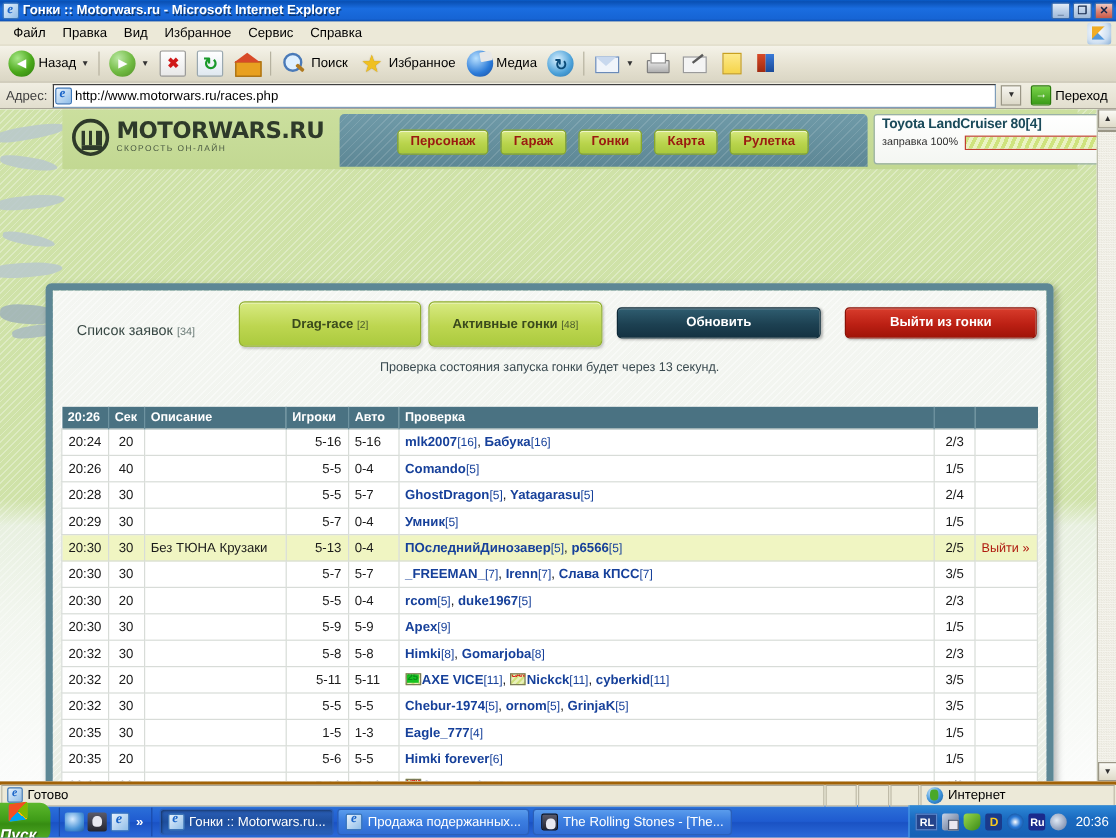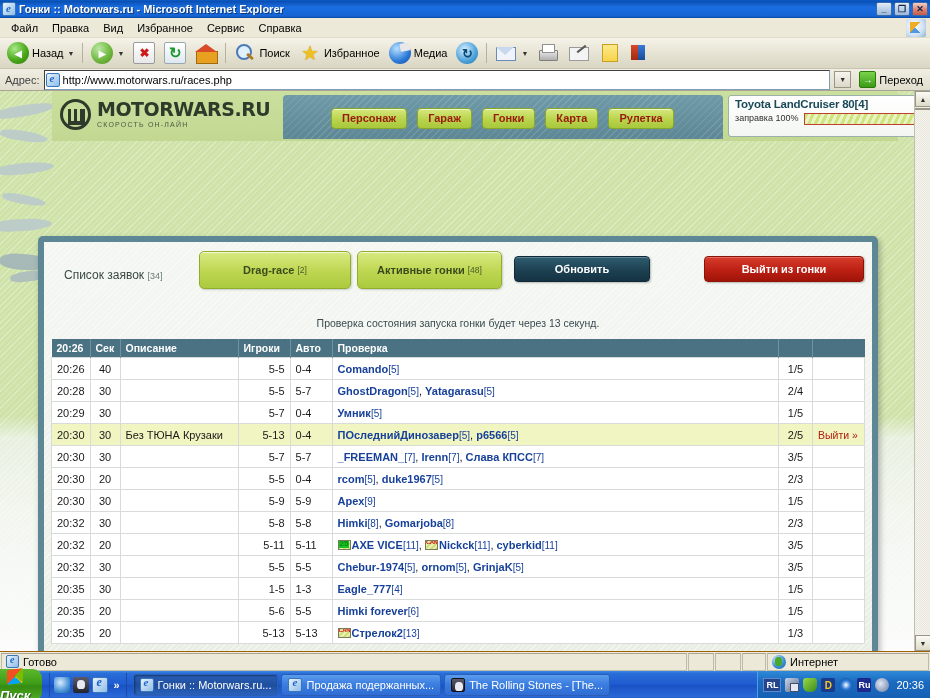--- a/index.html
+++ b/index.html
@@ -236,28 +236,28 @@
   .tab1 { left:155px; width:152px; height:38px; }
   .tab2 { left:313px; width:145px; height:38px; }
   .tab-cnt { font-size:8.5px; font-weight:normal; margin-left:3px; color:#4a5a2c; }
 
   .actbtn {
     position:absolute; top:14px; border-radius:4px;
     font-size:11px; font-weight:bold; color:#fff; display:flex;
     align-items:center; justify-content:center;
     box-shadow: inset 0 1px 0 rgba(255,255,255,.25), 1px 1px 2px rgba(0,0,0,.25);
   }
-  .btn-refresh { left:470px; width:136px; height:26px;
+  .btn-refresh { left:470px; width:170px; height:26px;
     background: linear-gradient(180deg,#2f5d70 0%,#1d4152 55%,#143242 100%); border:1px solid #0e2a38; }
   .btn-exit { left:660px; width:160px; height:26px;
     background: linear-gradient(180deg,#d83c2c 0%,#bc2014 55%,#a01408 100%); border:1px solid #8a1206; }
 
   .notice { text-align:center; margin-top: 2px; position:relative; }
   .notice-1 { font-size: 11.5px; font-weight: bold; color:#203038; }
-  .notice-2 { font-size: 10.5px; color:#3a4a50; margin-top:19px; }
+  .notice-2 { font-size: 10.5px; color:#3a4a50; margin-top:2px; }
 
   
   .tbl-wrap { position:absolute; left:7px; top:97px; width:814px; }
   table.races { width:100%; border-collapse: collapse; background:#fff; font-size:11px; }
   table.races thead th {
     background:#4a7282; color:#fff; font-size:10.5px; font-weight:bold;
     text-align:left; padding:3px 5px; height:18px;
     border-right:1px solid #6e93a0;
   }
   table.races thead th:last-child { border-right:none; }
@@ -300,21 +300,21 @@
   .vs-thumb {
     position:absolute; left:0; top:17px; width:16px; height:0px;
     background: linear-gradient(90deg,#fbfbf6,#ded8c4); border:1px solid #9a9686;
   }
   .vs-track { position:absolute; left:0; top:17px; right:0; bottom:17px;
     background: repeating-conic-gradient(#e8e6dc 0% 25%, #f6f5ee 0% 50%) 0 0/2px 2px; }
 
   
   .statusbar {
     height: 20px; background:#ece9d8; display:flex; align-items:center;
-    border-top:1px solid #a16207; gap:1px; padding:0 1px;
+    border-top:3px solid #a16207; gap:1px; padding:0 1px;
   }
   .sb-cell { height:18px; border:1px solid #bfbba8; border-top-color:#a8a496; background:#ece9d8;
     display:flex; align-items:center; padding:0 4px; gap:4px; font-size:11px; color:#000;}
   .sb-main { flex:1; }
   .sb-blank { width:26px; }
   .sb-blank2{ width:24px; }
   .sb-zone  { width:162px; }
   .sb-icon-ie { width:13px;height:13px; background:linear-gradient(135deg,#e8f2fc,#8fbde8);
     border:1px solid #3b76b8;border-radius:2px;position:relative;flex:none;}
   .sb-icon-ie:after{content:"e";position:absolute;left:3px;top:-2px;font-size:10px;font-weight:bold;
@@ -553,20 +553,30 @@
               <th style="width:118px">Описание</th>
               <th style="width:52px">Игроки</th>
               <th style="width:42px">Авто</th>
               <th>Проверка</th>
               <th style="width:34px"></th>
               <th style="width:52px"></th>
             </tr>
           </thead>
           <tbody id="race-rows">
               <tr>
+                <td class="c-time">20:24</td>
+                <td class="c-sec">20</td>
+                <td class="c-desc"></td>
+                <td class="c-play">5-16</td>
+                <td class="c-auto">5-16</td>
+                <td class="c-part"><span class="pname">mlk2007</span><span class="plvl">[16]</span>, <span class="pname">Бабука</span><span class="plvl">[16]</span></td>
+                <td class="c-cnt">2/3</td>
+                <td class="c-act"></td>
+              </tr>
+              <tr>
                 <td class="c-time">20:26</td>
                 <td class="c-sec">40</td>
                 <td class="c-desc"></td>
                 <td class="c-play">5-5</td>
                 <td class="c-auto">0-4</td>
                 <td class="c-part"><span class="pname">Comando</span><span class="plvl">[5]</span></td>
                 <td class="c-cnt">1/5</td>
                 <td class="c-act"></td>
               </tr>
               <tr>

